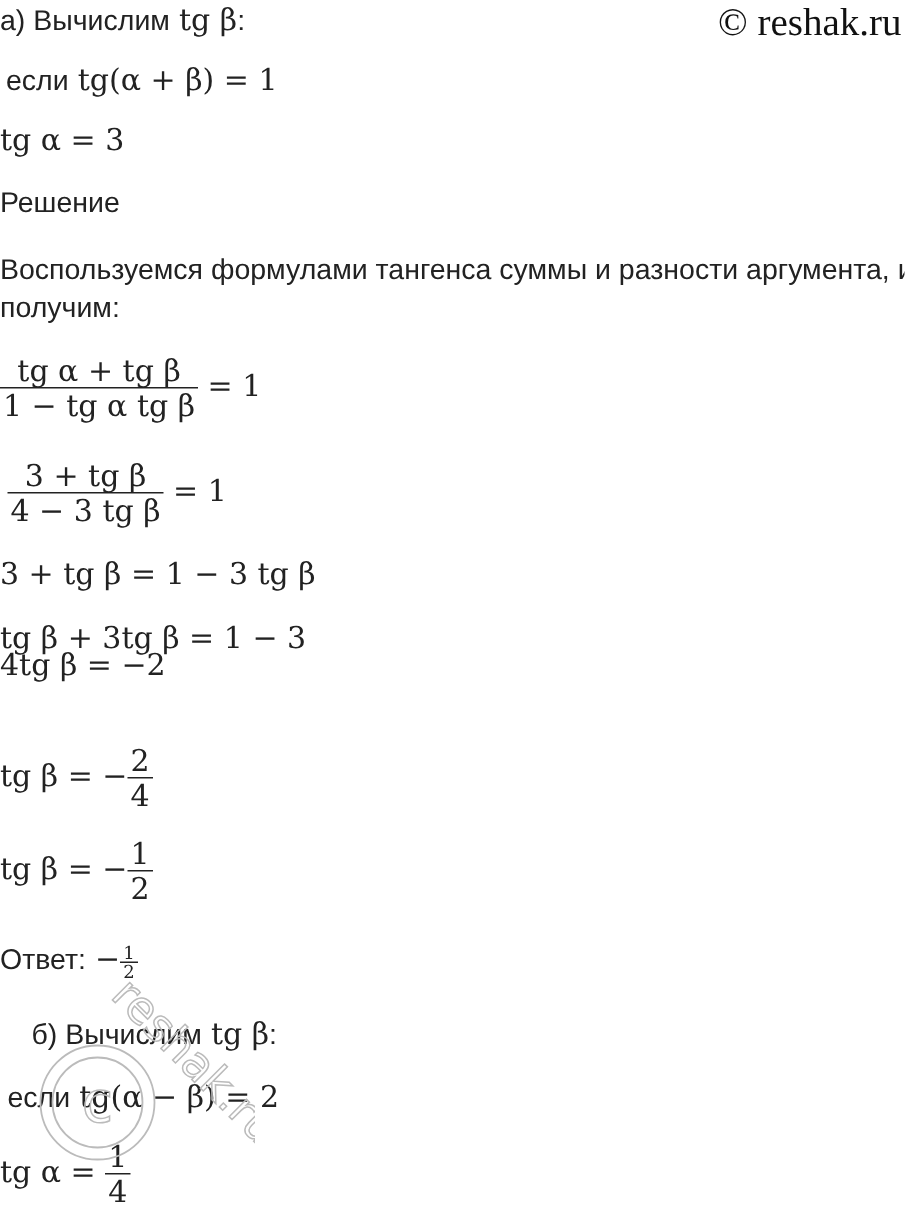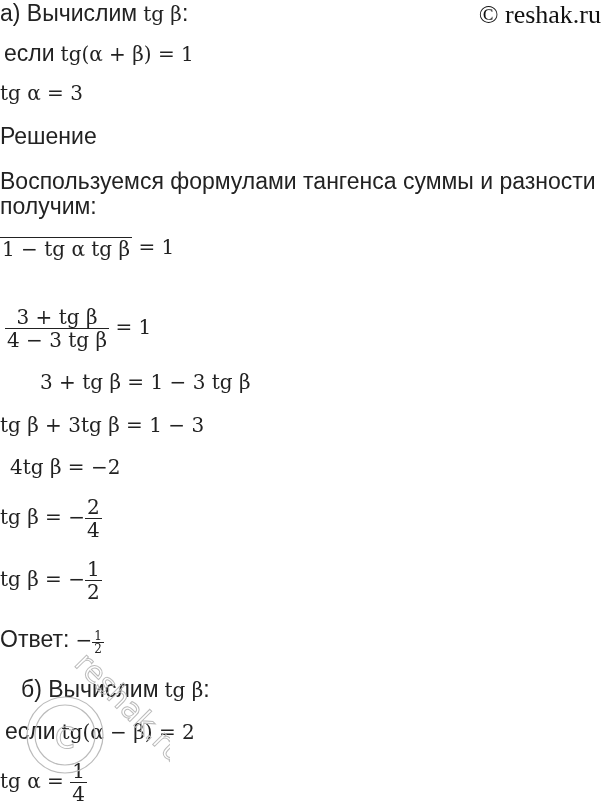--- a/index.html
+++ b/index.html
@@ -2,21 +2,21 @@
 <html><head>
 <meta charset="utf-8">
 <style>
   html, body { margin: 0; padding: 0; background: #ffffff; }
   body {
     width: 603px; height: 805px; position: relative; overflow: hidden;
     font-family: "DejaVu Serif", "Liberation Serif", serif;
     color: #222222;
   }
   .line { position: absolute; left: 0; white-space: nowrap; font-size: 19px; line-height: 22px; }
-  .txt { font-family: "Liberation Sans", "DejaVu Sans", sans-serif; font-size: 23px; }
+  .txt { font-family: "Liberation Sans", "DejaVu Sans", sans-serif; font-size: 19px; }
   .m { font-family: "DejaVu Serif", serif; font-size: 20px; }
   .credit {
     position: absolute; right: 2px; top: 0px;
     font-family: "Liberation Serif", serif; font-size: 26px; color: #111;
   }
   .frac { display: inline-flex; flex-direction: column; align-items: center; vertical-align: middle; }
   .frac .num, .frac .den { padding: 0 2px; line-height: 22px; }
   .frac .bar { align-self: stretch; border-top: 1.4px solid #222; }
   .frac.small { font-size: 12px; }
   .frac.small .num, .frac.small .den { line-height: 12px; }
@@ -45,38 +45,39 @@
   <span class="m">tg α = 3</span>
 </div>
 
 <div class="line txt" style="top:125px;">Решение</div>
 
 <div class="line txt" style="top:170px;">Воспользуемся формулами тангенса суммы и разности аргумента, и</div>
 <div class="line txt" style="top:195px;">получим:</div>
 
 <div class="line m" style="top:236px;">
   <span class="frac">
+    <span class="num">tg α + tg β</span>
     <span class="bar"></span>
     <span class="den">1 − tg α tg β</span>
   </span>
   <span>= 1</span>
 </div>
 
 <div class="line m" style="top:306px; left:5px;">
   <span class="frac">
     <span class="num">3 + tg β</span>
     <span class="bar"></span>
     <span class="den">4 − 3 tg β</span>
   </span>
   <span>= 1</span>
 </div>
 
-<div class="line m" style="top:371px;padding-left:40px;">3 + tg β = 1 − 3 tg β</div>
+<div class="line m" style="top:371px;">3 + tg β = 1 − 3 tg β</div>
 <div class="line m" style="top:414px;">tg β +  3tg β = 1 − 3</div>
-<div class="line m" style="top:456px;padding-left:10px;">4tg β = −2</div>
+<div class="line m" style="top:432px;">4tg β = −2</div>
 
 <div class="line m" style="top:496px;">
   <span>tg β = −</span><span class="frac">
     <span class="num">2</span>
     <span class="bar"></span>
     <span class="den">4</span>
   </span>
 </div>
 
 <div class="line m" style="top:558px;">

